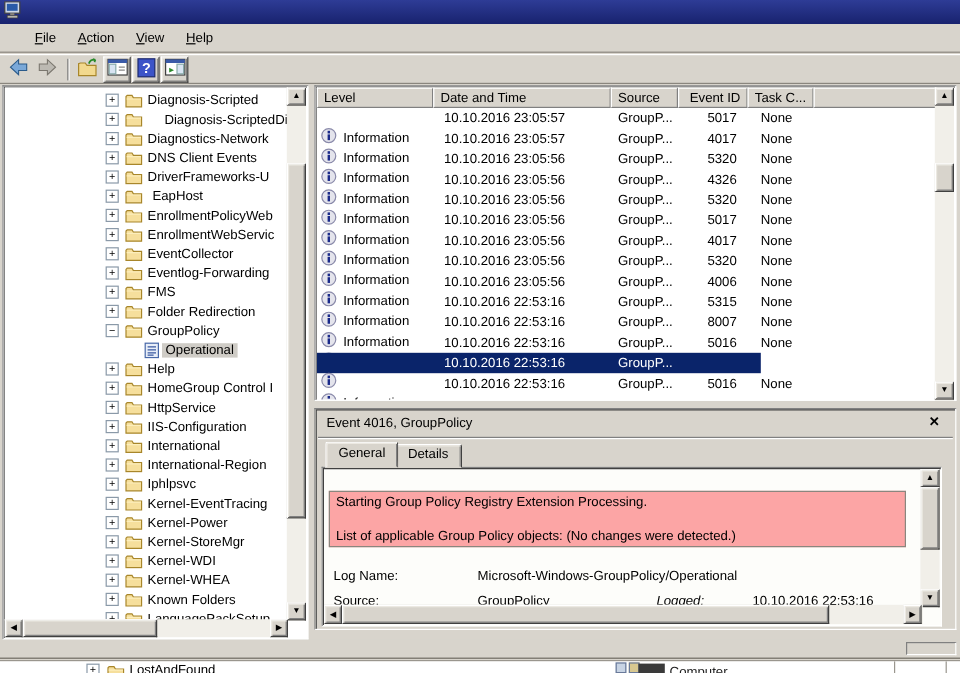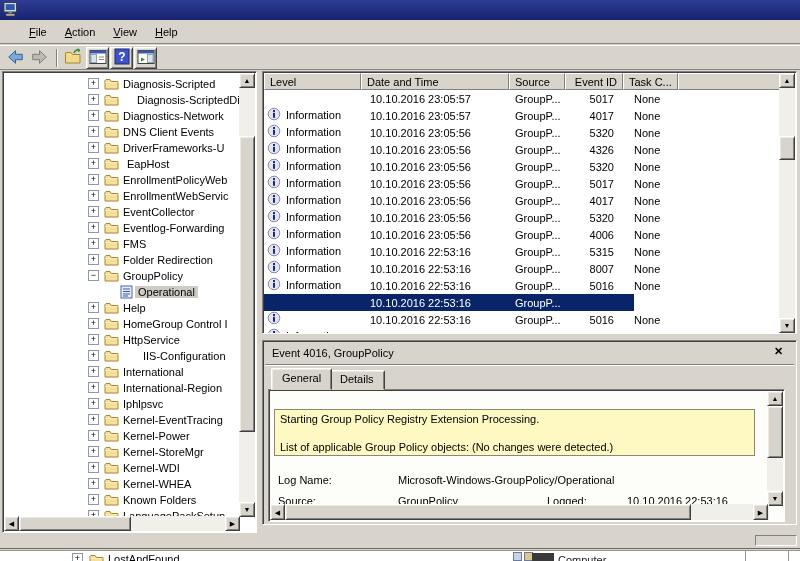--- a/index.html
+++ b/index.html
@@ -54,26 +54,26 @@
 
   
   #prev-pane { left:262px; top:340px; width:535px; height:185px; background:#d8d4cc; border:1px solid; border-color:#808080 #ffffff #ffffff #808080; box-shadow:inset 1px 1px 0 #404040; }
   #prev-title { position:absolute; left:9px; top:6px; color:#000; }
   #prev-close { position:absolute; right:10px; top:4px; width:15px; height:14px; text-align:center; font-size:11px; font-weight:bold; color:#000; }
   #prev-sep { position:absolute; left:2px; top:23px; width:529px; height:2px; border-top:1px solid #808080; border-bottom:1px solid #ffffff; }
   .tab { position:absolute; background:#d8d4cc; border:1px solid; border-color:#ffffff #404040 #d8d4cc #ffffff; box-shadow:inset 1px 1px 0 #ece9e2, inset -1px 0 0 #808080; border-radius:2px 2px 0 0; padding:3px 10px 0 10px; }
   #tab-general { left:8px; top:27px; height:22px; z-index:3; }
   #tab-details { left:66px; top:29px; height:20px; z-index:1; padding-top:2px; }
   #prev-content { position:absolute; left:5px; top:48px; width:517px; height:133px; background:#fdfdfa; border:1px solid; border-color:#808080 #ffffff #ffffff #808080; box-shadow:inset 1px 1px 0 #404040; overflow:hidden; }
-  #desc-box { position:absolute; left:5px; top:19px; width:481px; height:47px; background:#fef9c3; border:1px solid #8a867e; padding:2px 5px; overflow:hidden; }
+  #desc-box { position:absolute; left:5px; top:19px; width:481px; height:47px; background:#fca5a5; border:1px solid #8a867e; padding:2px 5px; overflow:hidden; }
   .desc-line { height:14px; line-height:14px; white-space:nowrap; }
   .fld-row { position:absolute; left:9px; white-space:nowrap; }
   .fld-lbl { display:inline-block; width:120px; color:#000; }
   .fld-val { color:#000; }
-  .fld-lbl2 { position:absolute; left:269px; }
+  .fld-lbl2 { position:absolute; left:269px;font-style:italic; }
   .fld-val2 { position:absolute; left:349px; }
 
   
   #win-bottom { left:0; top:533px; width:800px; height:16px; background:#d8d4cc; border-bottom:1px solid #6e6a62; }
   #win-bottom .grip-line { position:absolute; left:755px; top:2px; width:42px; height:11px; border:1px solid; border-color:#808080 #ffffff #ffffff #808080; }
   #bg-strip { left:0; top:550px; width:800px; height:11px; background:#ffffff; overflow:hidden; border-top:1px solid #9a968e; }
   #bg-strip .cut-exp { position:absolute; left:72px; top:2px; width:11px; height:11px; border:1px solid #8a99a8; background:#fff; font-size:9px; line-height:9px; text-align:center; }
   #bg-strip .cut-folder { position:absolute; left:89px; top:2px; }
   #bg-strip .cut-lbl { position:absolute; top:2px; color:#000; white-space:nowrap; }
   #bg-strip .mini-ico { position:absolute; top:1px; width:9px; height:9px; background:#c8d4e4; border:1px solid #6a7a9a; }
@@ -280,21 +280,21 @@
               <path d="M1.5 5.5 L13.5 5.5" stroke="#fceebc"></path>
             </svg></span>
           <span class="tree-lbl" style="left: 116px;">HttpService</span>
         </div>
         <div class="tree-row">
           <div class="tree-exp">+</div>
           <span class="tree-ico" style="left: 100px;"><svg width="15" height="13" viewBox="0 0 15 13">
               <path d="M1 3.5 L1 12 L14 12 L14 4.5 L7.2 4.5 L6 2.5 L2 2.5 Z" fill="#f6df9c" stroke="#a8862a"></path>
               <path d="M1.5 5.5 L13.5 5.5" stroke="#fceebc"></path>
             </svg></span>
-          <span class="tree-lbl" style="left: 116px; margin-left: 20px;">IIS-Configuration</span>
+          <span class="tree-lbl" style="left: 116px;">IIS-Configuration</span>
         </div>
         <div class="tree-row">
           <div class="tree-exp">+</div>
           <span class="tree-ico" style="left: 100px;"><svg width="15" height="13" viewBox="0 0 15 13">
               <path d="M1 3.5 L1 12 L14 12 L14 4.5 L7.2 4.5 L6 2.5 L2 2.5 Z" fill="#f6df9c" stroke="#a8862a"></path>
               <path d="M1.5 5.5 L13.5 5.5" stroke="#fceebc"></path>
             </svg></span>
           <span class="tree-lbl" style="left: 116px;">International</span>
         </div>
         <div class="tree-row">

